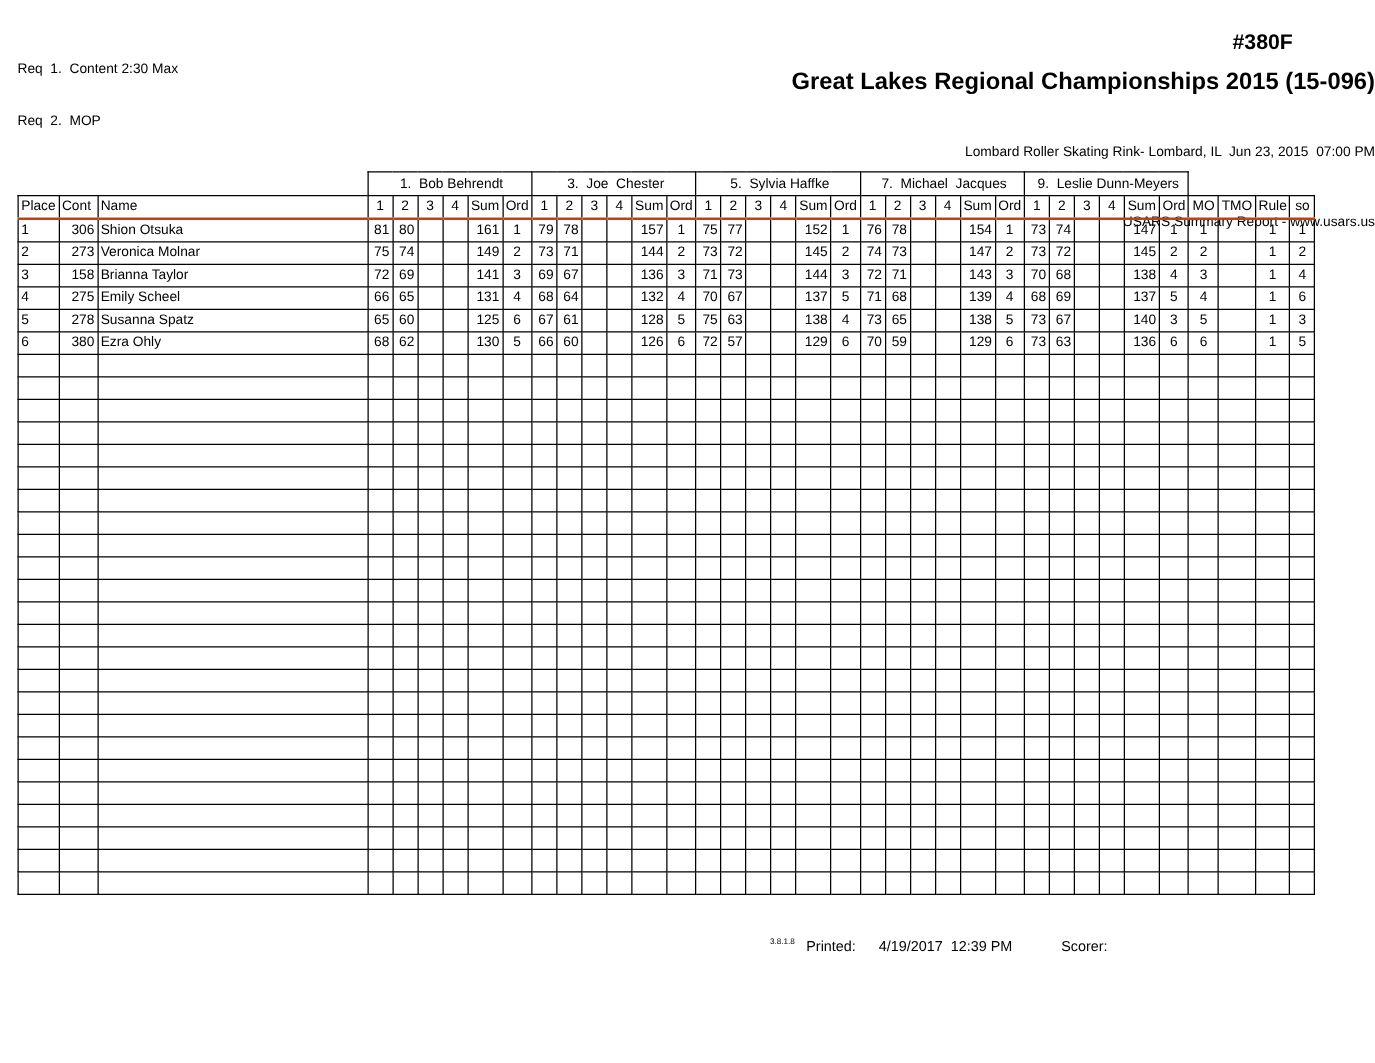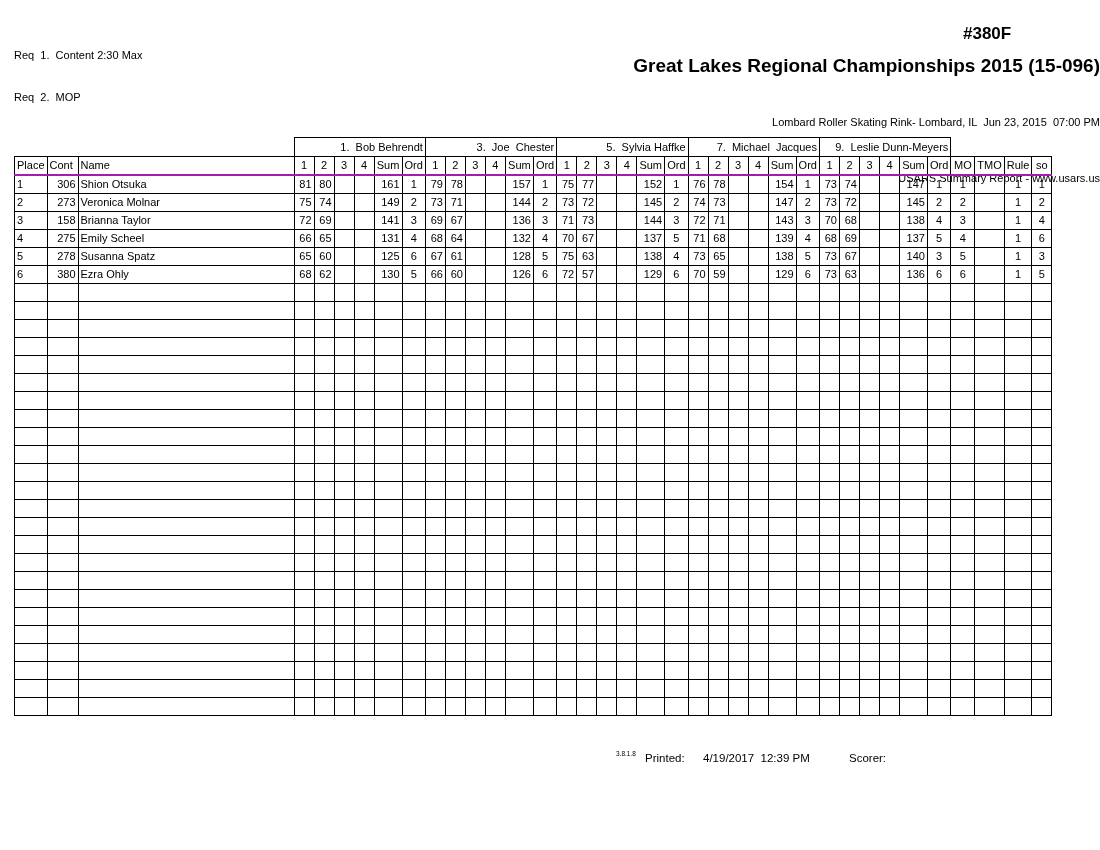--- a/index.html
+++ b/index.html
@@ -16,39 +16,39 @@
   }
   .title-block {
     position: absolute; left: 0; top: 19px; width: 1100px;
     text-align: right; white-space: pre;
   }
   .title-main   { font-size: 19px; font-weight: bold; line-height: 22px; }
   .title-venue  { font-size: 11px; line-height: 19px; }
   .title-event  { font-size: 18.5px; font-weight: bold; line-height: 22px; }
   .title-report { font-size: 11px; line-height: 20px; }
   .event-number {
-    position: absolute; left: 963px; top: 24px;
+    position: absolute; left: 986px; top: 24px;
     font-size: 17px; font-weight: bold;
   }
   table.summary {
     position: absolute; left: 14px; top: 137px;
     border-collapse: collapse; table-layout: fixed;
     font-size: 11px;
   }
   table.summary th, table.summary td {
     border: 1px solid #000; padding: 0 2px;
     height: 18px; line-height: 17px;
     overflow: hidden; white-space: pre;
     font-weight: normal;
   }
   tr.judge-row th { border: none; height: 19px; }
   tr.judge-row th.judgebox {
-    border: 1px solid #000; text-align: right; padding-left: 5px;
+    border: 1px solid #000; text-align: center; padding-left: 5px;
   }
-  tr.cols-row th { border-bottom: 2px solid #a21caf; margin-left: 32px; }
+  tr.cols-row th { border-bottom: 2px solid #c2410c; margin-left: 32px; }
   th.hl { text-align: left; padding-left: 3px; }
   th.hc { text-align: center; }
   th.ordh, td.ord { border-left: 3px solid #000; border-right: 3px solid #000; text-align: center; }
   td.ord { font-weight: bold; }
   td.place { font-weight: bold; text-align: left; padding-left: 6px; }
   td.cont  { font-weight: bold; text-align: right; padding-right: 4px; }
   td.name  { font-weight: bold; text-align: left; padding-left: 4px; }
   td.score, td.sum { text-align: right; padding-right: 3px; }
   td.xc { text-align: center; }
   .footer-line { position: absolute; top: 749px; left: 0; width: 1100px; height: 18px; font-size: 11.5px; }

